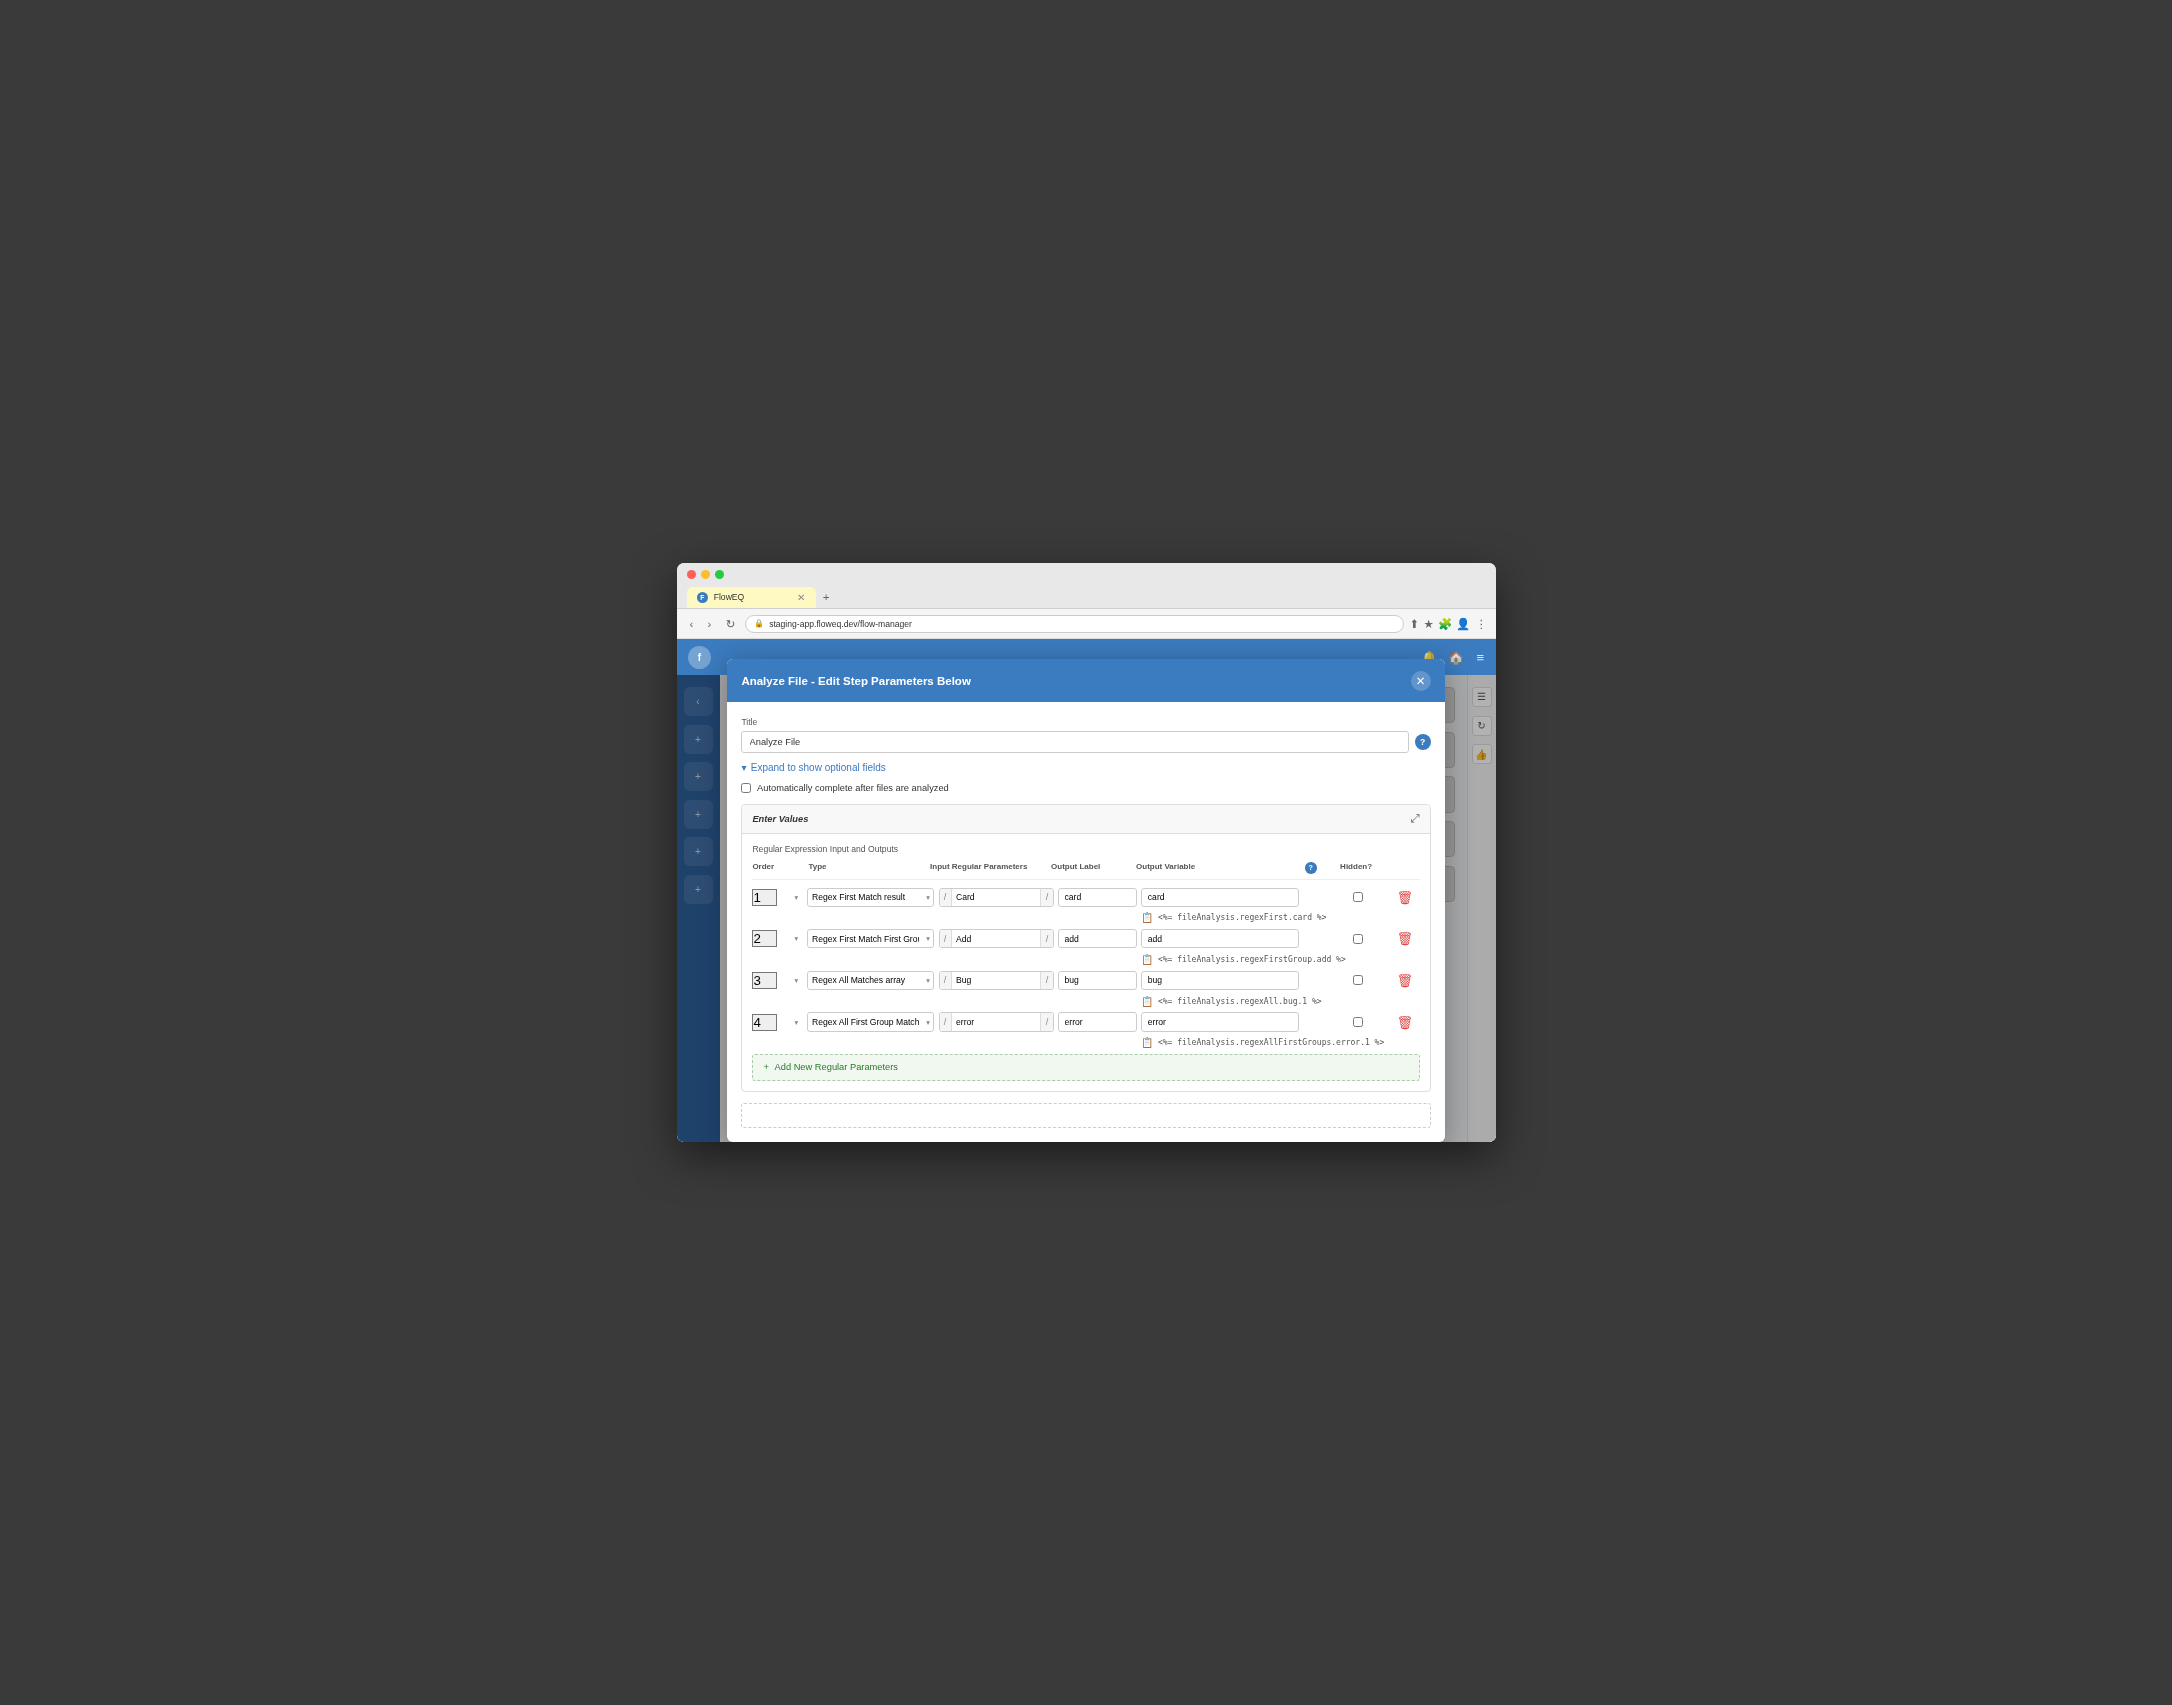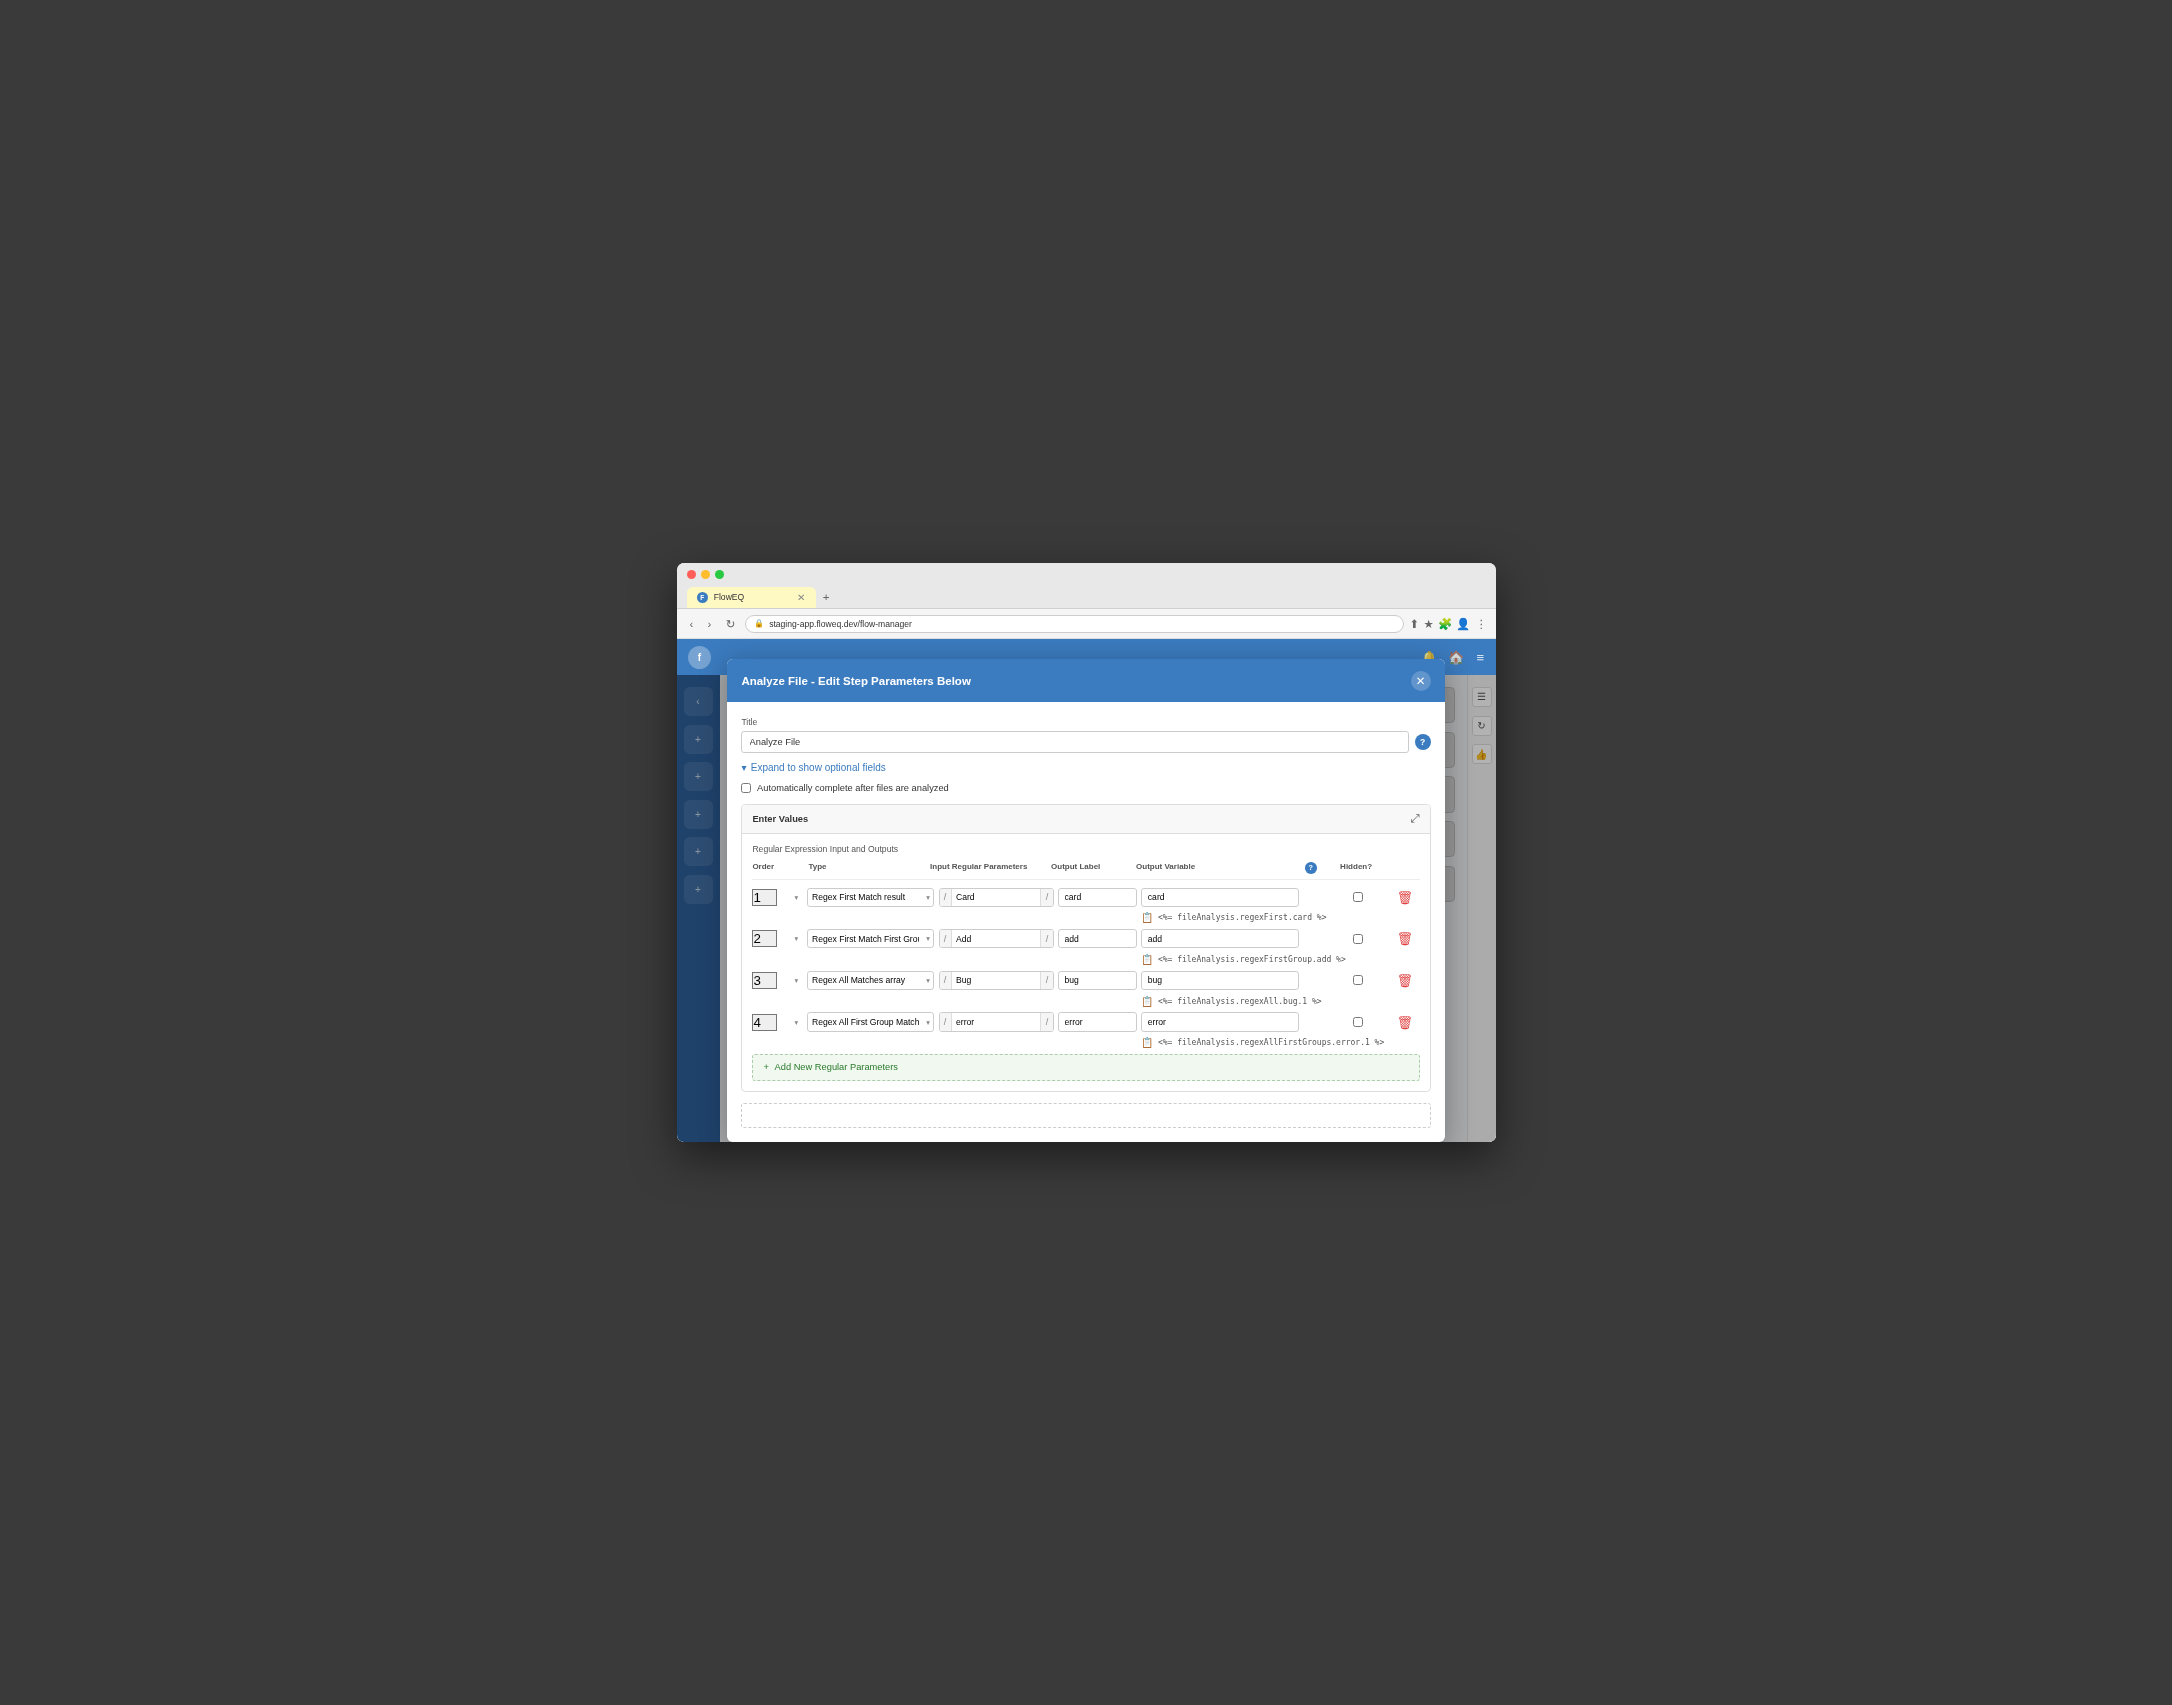--- a/index.html
+++ b/index.html
@@ -319,20 +319,21 @@
       display: flex;
       align-items: center;
       justify-content: space-between;
       border-bottom: 0.7px solid #ddd;
     }
 
     .values-title {
       font-size: 9.3px;
       font-weight: 600;
       color: #333;
+      font-style: italic;
     }
 
     .expand-icon {
       font-size: 11.5px;
       color: #555;
       cursor: pointer;
     }
 
     .values-body {
       padding: 10px;

